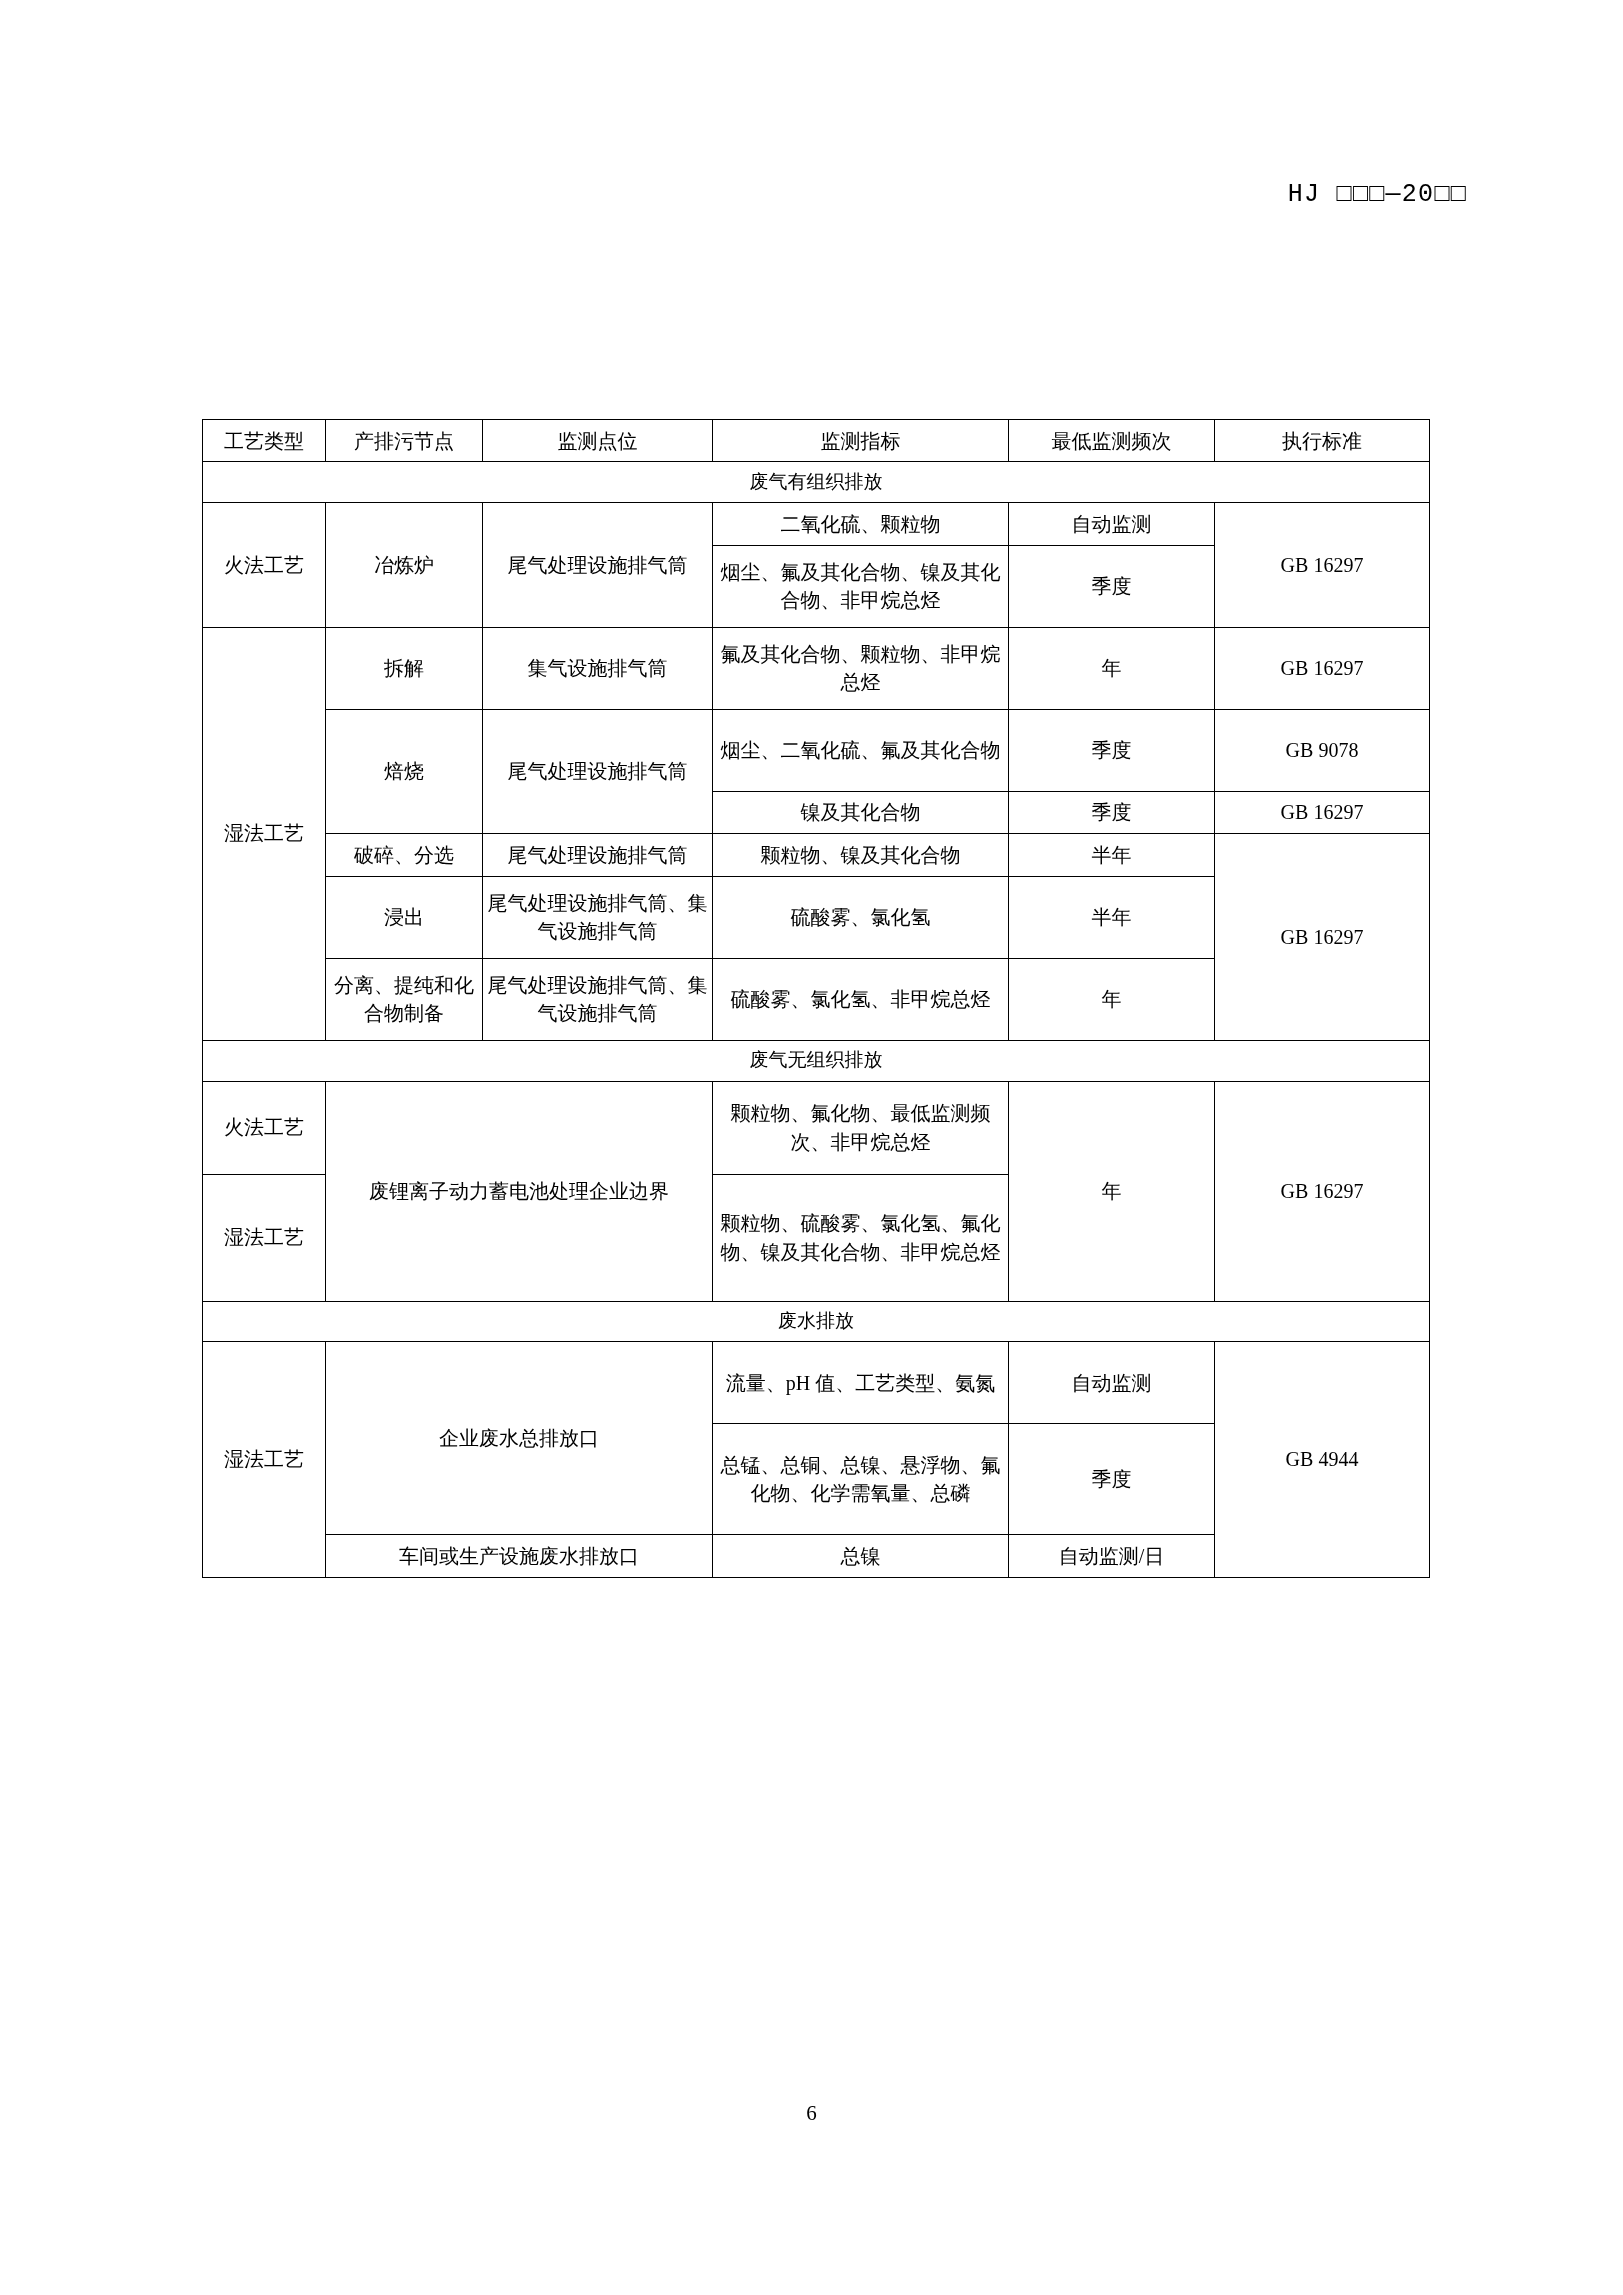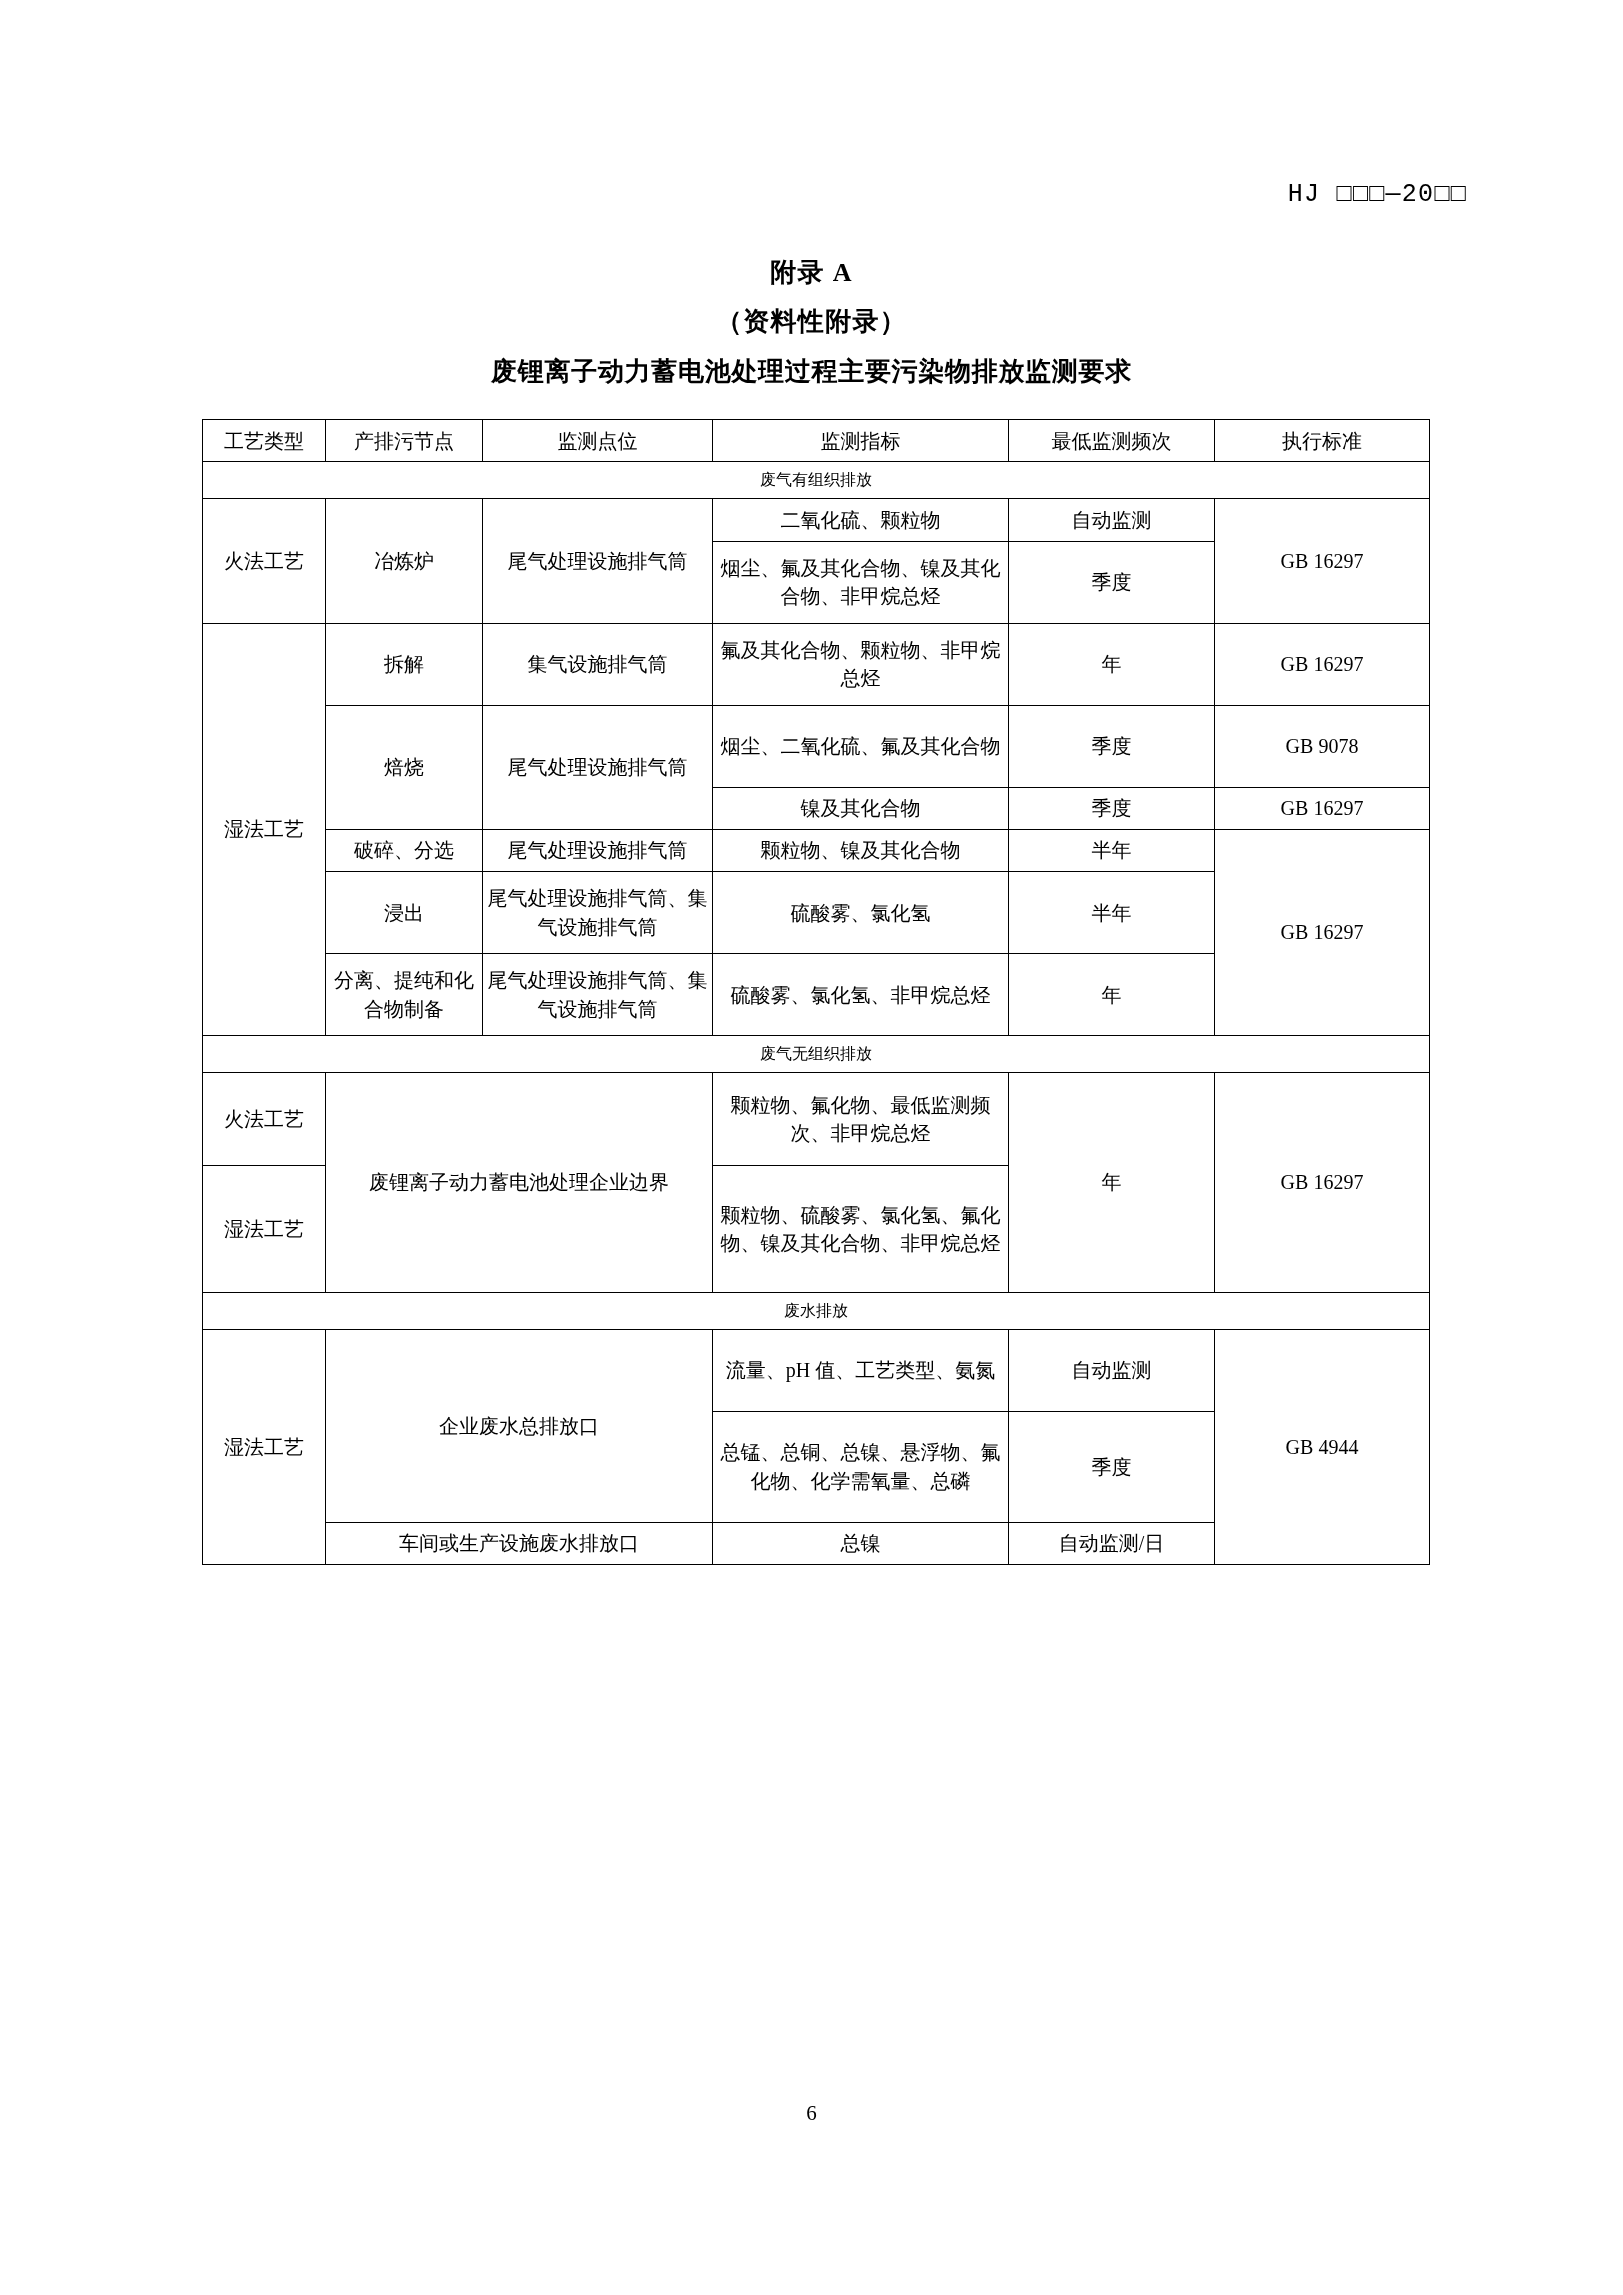--- a/index.html
+++ b/index.html
@@ -70,44 +70,39 @@
     vertical-align: middle;
     padding: 6.5px 3.9px;
     line-height: 1.42;
     word-break: break-word;
   }
   td.head {
     font-size: 20px;
     padding: 8.5px 2.6px;
   }
   td.section {
-    font-size: 16px;
+    font-size: 19px;
     padding: 8.5px 2.6px;
   }
   .footer-page {
     position: absolute;
     top: 2101px;
     left: 0;
     width: 1623px;
     text-align: center;
     font-size: 21px;
   }
 </style>
 </head>
 <body>
 
 <div class="page">
 
   <div class="header-code">HJ □□□—20□□</div>
 
-  <div class="title-block">
-    <div class="title-line1">附录 A</div>
-    <div class="title-line2">（资料性附录）</div>
-    <div class="title-line3">废锂离子动力蓄电池处理过程主要污染物排放监测要求</div>
-  </div>
 
   <table class="main">
     <colgroup>
       <col style="width:123px">
       <col style="width:157px">
       <col style="width:230px">
       <col style="width:296px">
       <col style="width:206px">
       <col style="width:215px">
     </colgroup>

